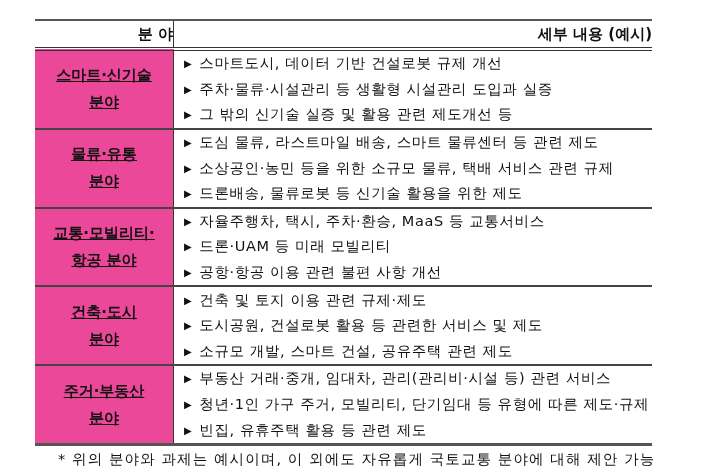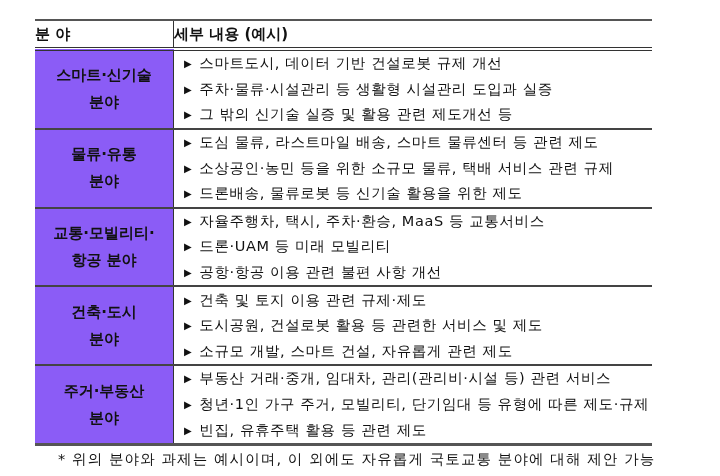--- a/index.html
+++ b/index.html
@@ -1,25 +1,25 @@
 <!DOCTYPE html>
 <html><head>
 <meta charset="utf-8">
 <style>
   html, body { margin: 0; padding: 0; background: #ffffff; }
   body { width: 720px; height: 476px; position: relative; overflow: hidden;
          font-family: "DejaVu Sans", "Liberation Sans", sans-serif; color: #111; }
   .tbl { position: absolute; left: 35px; top: 19px; width: 617px; border-collapse: collapse; }
   .tbl th, .tbl td { padding: 0; }
-  .hdr-row th { height: 26px; font-weight: bold; font-size: 15px; text-align: left;
+  .hdr-row th { height: 26px; font-weight: bold; font-size: 15px; text-align: right;
                 border-top: 2px solid #555; border-bottom: 4px double #333; }
   .hdr-cat { width: 138px; border-right: 1px solid #333; }
-  .cat { width: 138px; background: #8b5cf6; border-right: 1px solid #333;
+  .cat { width: 138px; background: #ec4899; border-right: 1px solid #333;
          text-align: center; font-weight: bold; font-size: 15px; line-height: 27px;
-         border-bottom: 2px solid #444; }
+         border-bottom: 2px solid #444; text-decoration: underline; }
   .items { border-bottom: 2px solid #444; vertical-align: top; }
   .grp.last .cat, .grp.last .items { border-bottom: 3px solid #555; }
   .item { display: flex; align-items: center; height: 25.6px; font-size: 14.5px;
           letter-spacing: 0.6px; white-space: nowrap; padding-left: 10px; }
   .bullet { font-size: 10px; margin-right: 7px; color: #111; }
   .footer { position: absolute; left: 58px; top: 450px; font-size: 14.5px;
             letter-spacing: 1.1px; white-space: nowrap; }
 </style>
 </head>
 <body>
@@ -105,21 +105,21 @@
         <div class="item">
             <span class="bullet">▶</span>
             <span>건축 및 토지 이용 관련 규제·제도</span>
           </div>
         <div class="item">
             <span class="bullet">▶</span>
             <span>도시공원, 건설로봇 활용 등 관련한 서비스 및 제도</span>
           </div>
         <div class="item">
             <span class="bullet">▶</span>
-            <span>소규모 개발, 스마트 건설, 자유롭게 관련 제도</span>
+            <span>소규모 개발, 스마트 건설, 공유주택 관련 제도</span>
           </div>
       </td>
     </tr>
 
     <tr class="grp last">
       <td class="cat">
         <div>주거·부동산</div>
         <div>분야</div>
       </td>
       <td class="items">

